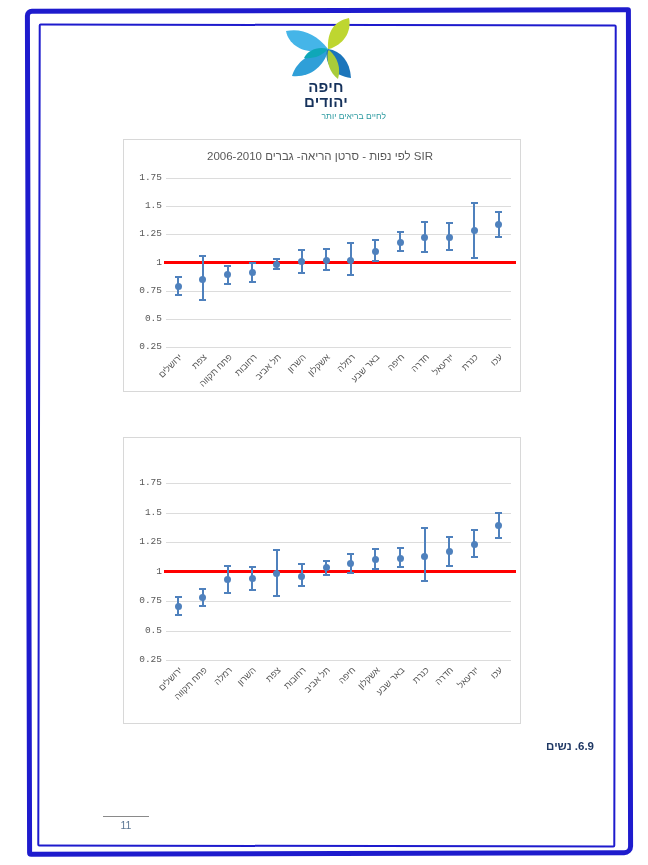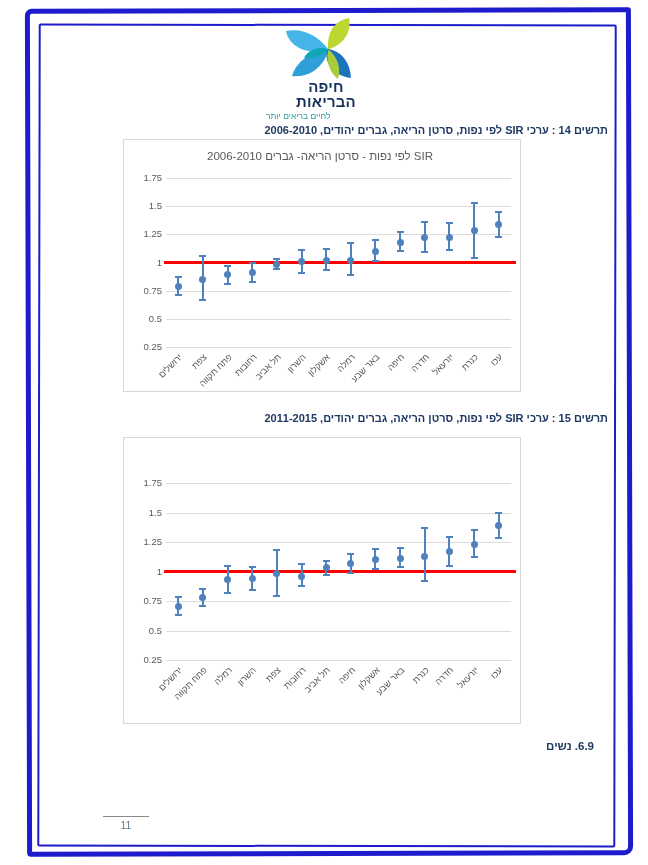--- a/index.html
+++ b/index.html
@@ -7,40 +7,40 @@
         font-family:"Liberation Sans","DejaVu Sans",sans-serif;}
   
   .frame-outer{position:absolute;left:26px;top:8px;right:16px;bottom:9px;
         border:5px solid #1e1bcd;border-radius:7px 3px 9px 4px;transform:rotate(-0.15deg);}
   .frame-inner{position:absolute;left:38px;top:24px;right:32px;bottom:18px;
         border:2px solid #1e1bcd;border-radius:2px;transform:rotate(0.1deg);}
   
   .logo-star{position:absolute;left:282px;top:18px;}
   .logo-title{position:absolute;left:266px;top:80px;width:120px;text-align:center;
         font-weight:bold;color:#16325c;font-size:15px;line-height:14.5px;letter-spacing:0.2px;}
-  .logo-tagline{position:absolute;left:266px;top:111px;width:120px;text-align:left;
+  .logo-tagline{position:absolute;left:266px;top:111px;width:120px;text-align:right;
         color:#2b9aa0;font-size:8.5px;}
   
   .caption{position:absolute;right:40px;direction:rtl;text-align:right;
         font-weight:bold;color:#1f3864;font-size:11px;white-space:nowrap;}
   .cap1{top:124px;} .cap2{top:412px;}
   .sec-head{position:absolute;right:54px;top:740px;direction:rtl;font-weight:bold;
         color:#1f3864;font-size:11.5px;}
   .para{position:absolute;right:42px;top:757px;width:520px;direction:rtl;text-align:right;
         color:#1f3864;font-size:11px;line-height:17px;}
   
   .chartbox{position:absolute;left:123px;width:396px;background:#fff;
         border:1px solid #d8d8d8;direction:ltr;}
   .chart1{top:139px;height:251px;} .chart2{top:437px;height:285px;}
   .chart-title{position:absolute;top:10px;left:0;right:4px;text-align:center;direction:rtl;
         color:#595959;font-size:11.5px;}
   .plot{position:absolute;left:42px;width:345px;}
   .gridline{position:absolute;left:0;width:345px;height:1px;background:#dcdcdc;}
   .ytick{position:absolute;left:-46px;width:42px;text-align:right;
-        font-size:9.5px;color:#595959;line-height:12px;}
+        font-size:9.5px;color:#595959;line-height:12px;font-family:Liberation Mono, monospace;}
   .refline{position:absolute;left:-2px;width:352px;height:3px;}
   .whisker{position:absolute;width:2px;}
   .cap-mark{position:absolute;width:7px;height:2px;}
   .dot{position:absolute;width:7px;height:7px;border-radius:50%;}
   .xlab{position:absolute;transform:rotate(-45deg);transform-origin:100% 0;
         font-size:9px;color:#595959;white-space:nowrap;direction:rtl;}
   
   .footer-line{position:absolute;left:103px;top:816px;width:46px;border-top:1px solid #8a8a8a;}
   .page-num{position:absolute;left:103px;top:819px;width:46px;text-align:center;
         color:#5b7693;font-size:10.5px;}
@@ -56,25 +56,24 @@
   <svg class="logo-star" width="90" height="68" viewBox="0 0 90 68" aria-hidden="true">
     <path d="M46 31 C45 14 52 3 67 0 C70 14 61 27 47 31 Z" fill="#bed630"></path>
     <path d="M46 31 C34 16 20 10 4 13 C7 29 26 38 46 31 Z" fill="#45b5e8"></path>
     <path d="M45 31 C28 34 14 44 10 58 C28 60 42 48 46 33 Z" fill="#2f9fd8"></path>
     <path d="M46 31 C59 33 68 43 69 60 C52 58 42 46 45 32 Z" fill="#1b75bb"></path>
     <path d="M47 32 C56 40 59 50 56 61 C48 55 44 44 46 33 Z" fill="#a9cc3a"></path>
     <path d="M46 31 C40 38 31 41 22 40 C26 32 36 28 46 31 Z" fill="#0fa7b8"></path>
   </svg>
   <div class="logo-title">
     <div>חיפה</div>
-    <div>הבריאות</div>
+    <div>יהודים</div>
   </div>
   <div class="logo-tagline">לחיים בריאים יותר</div>
 
-  <div class="caption cap1">תרשים 14 : ערכי SIR לפי נפות, סרטן הריאה, גברים יהודים, 2006-2010</div>
   <div class="chartbox chart1">
     <div class="chart-title">SIR לפי נפות - סרטן הריאה- גברים 2006-2010</div>
     <div class="plot" style="top:38px;height:169px;">
         <div class="gridline" style="top: 169px;"></div>
         <div class="ytick" style="top: 163px;">0.25</div>
         <div class="gridline" style="top: 140.833px;"></div>
         <div class="ytick" style="top: 134.833px;">0.5</div>
         <div class="gridline" style="top: 112.667px;"></div>
         <div class="ytick" style="top: 106.667px;">0.75</div>
         <div class="gridline" style="top: 84.5px;"></div>
@@ -152,21 +151,20 @@
         <div class="dot" style="left: 304.536px; top: 49.4533px; background: rgb(79, 129, 189);"></div>
         <div class="xlab" style="right: 37.9643px; top: 174px;">כנרת</div>
         <div class="whisker" style="left: 331.679px; top: 33.8px; height: 24.7867px; background: rgb(79, 129, 189);"></div>
         <div class="cap-mark" style="left: 329.179px; top: 32.8px; background: rgb(79, 129, 189);"></div>
         <div class="cap-mark" style="left: 329.179px; top: 57.5867px; background: rgb(79, 129, 189);"></div>
         <div class="dot" style="left: 329.179px; top: 42.6933px; background: rgb(79, 129, 189);"></div>
         <div class="xlab" style="right: 13.3214px; top: 174px;">עכו</div>
       </div>
   </div>
 
-  <div class="caption cap2">תרשים 15 : ערכי SIR לפי נפות, סרטן הריאה, גברים יהודים, 2011-2015</div>
   <div class="chartbox chart2">
     <div class="plot" style="top:45px;height:177px;">
         <div class="gridline" style="top: 177px;"></div>
         <div class="ytick" style="top: 171px;">0.25</div>
         <div class="gridline" style="top: 147.5px;"></div>
         <div class="ytick" style="top: 141.5px;">0.5</div>
         <div class="gridline" style="top: 118px;"></div>
         <div class="ytick" style="top: 112px;">0.75</div>
         <div class="gridline" style="top: 88.5px;"></div>
         <div class="ytick" style="top: 82.5px;">1</div>

